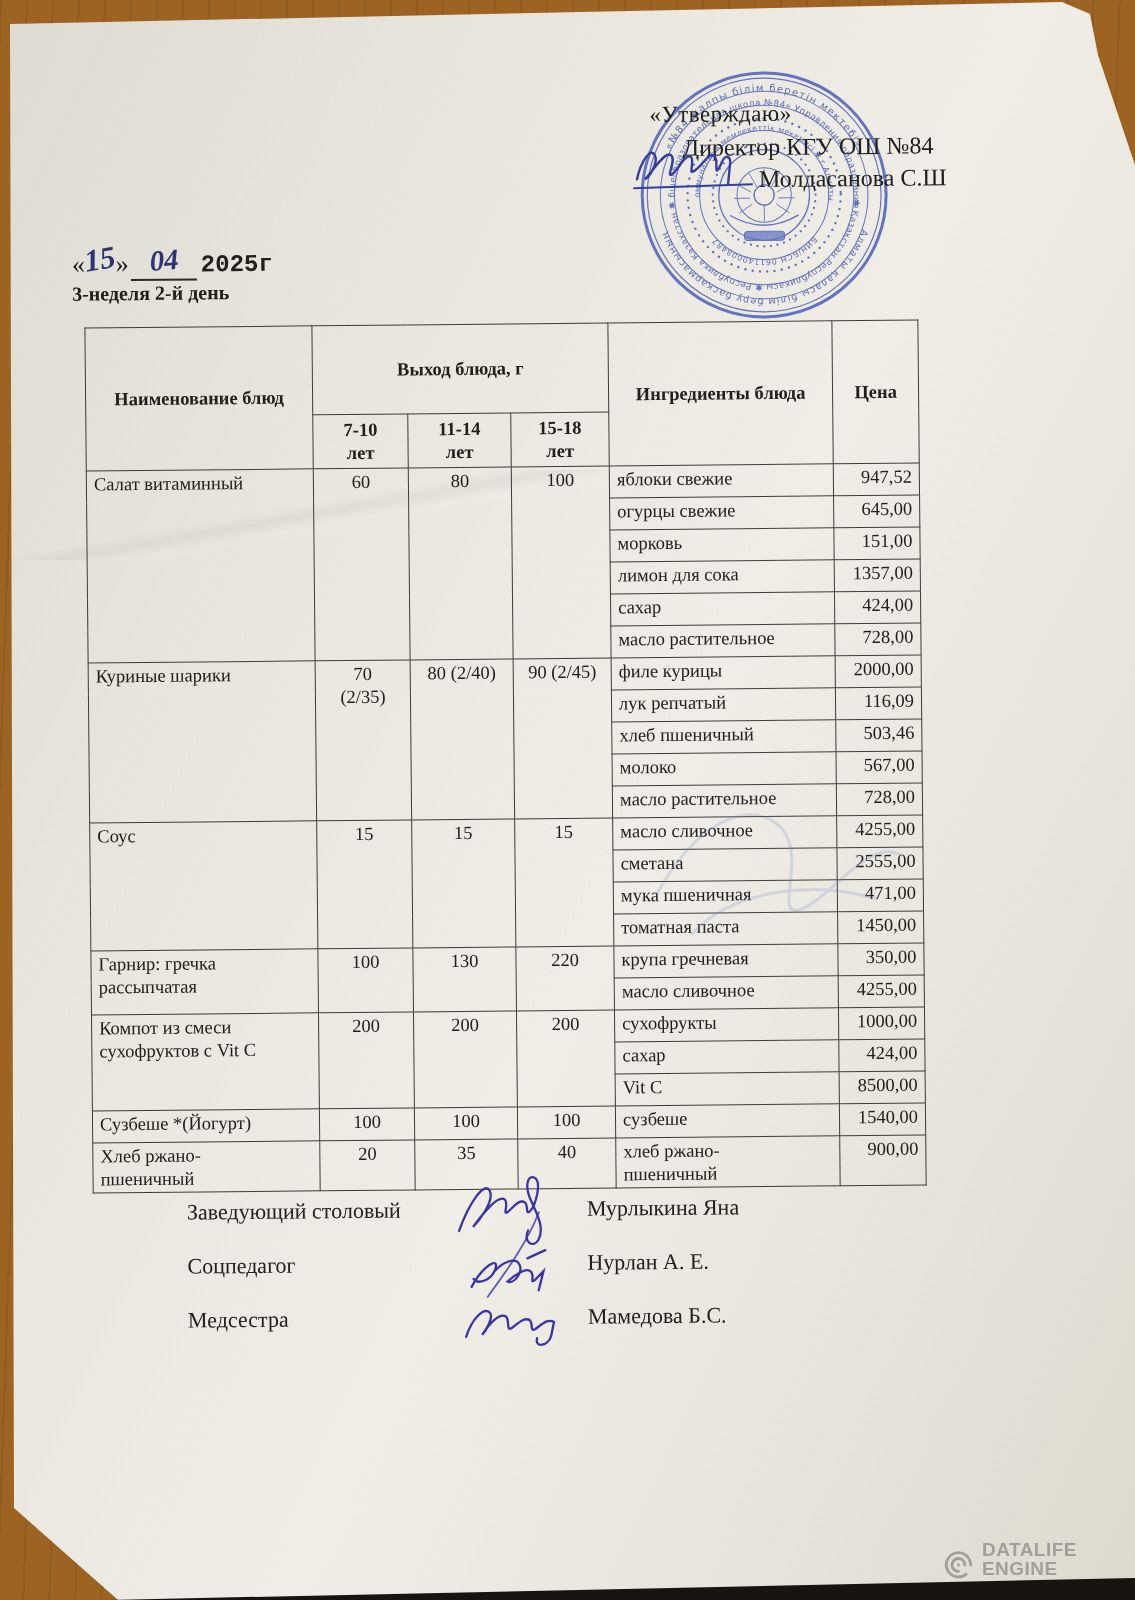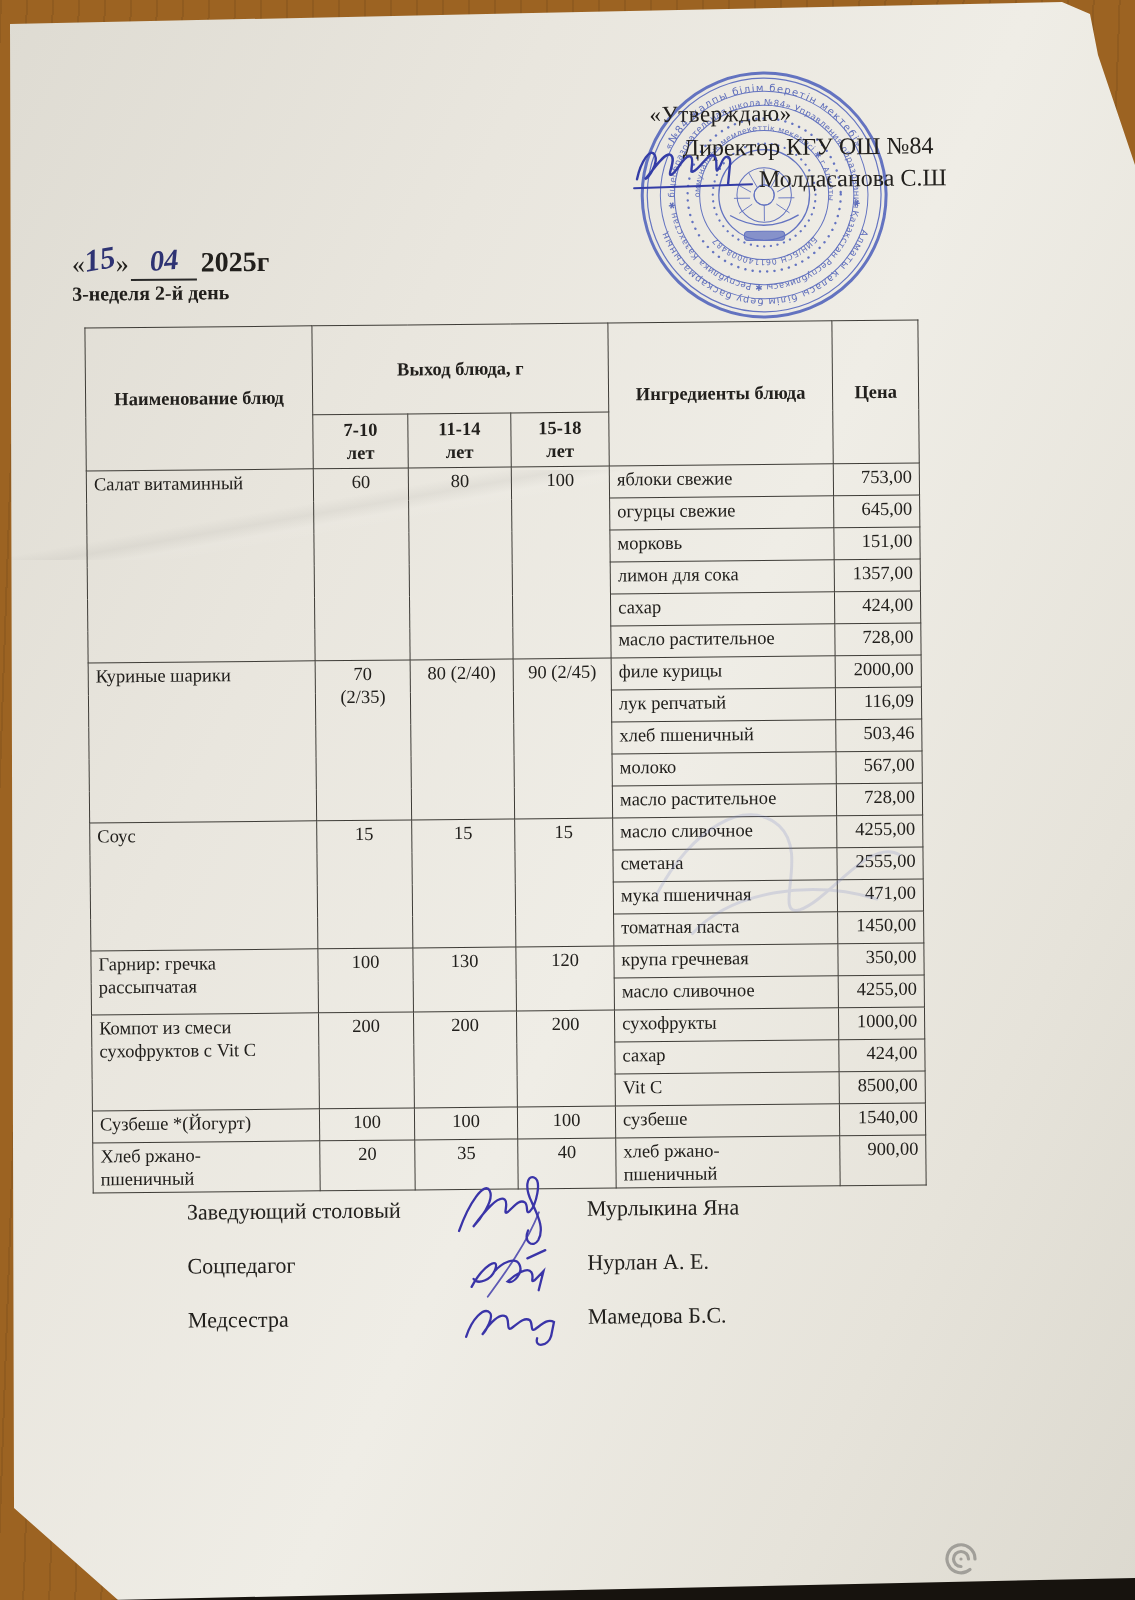--- a/index.html
+++ b/index.html
@@ -27,21 +27,21 @@
   
   .stamp{position:absolute;left:638px;top:66px;width:262px;height:262px;opacity:.9;}
 
   
   .dateline{position:absolute;left:76px;top:240px;font-size:25px;}
   .dateline .q{font-size:26px;}
   .hand{display:inline-block;color:#2e3373;font-style:italic;font-weight:bold;}
   .hand-day{font-size:31px;transform:rotate(-9deg) translateY(-3px);}
   .hand-month{font-size:29px;transform:rotate(-4deg) translateY(-2px);}
   .month-slot{display:inline-block;width:66px;text-align:center;border-bottom:2.2px solid #2a2a2a;margin:0 4px 0 2px;}
-  .year{font-weight:bold;font-size:28px;}
+  .year{font-weight:bold;font-size:24px;font-family:Liberation Mono, monospace;}
   .weekline{position:absolute;left:76px;top:278px;font-size:20px;font-weight:bold;}
 
   
   table.menu{position:absolute;left:88px;top:323px;width:833px;border-collapse:collapse;table-layout:fixed;
     font-size:18.5px;}
   table.menu th,table.menu td{border:1.7px solid #3e3c37;padding:2px 7px;vertical-align:top;
     white-space:pre-line;line-height:1.22;}
   table.menu th{font-weight:bold;text-align:center;vertical-align:middle;padding:4px 4px;}
   tr.tier1 th{height:80px;}
   tr.tier2 th{height:42px;}
@@ -152,21 +152,21 @@
 лет</th>
           </tr>
         </thead>
         <tbody>
             <tr>
               <td class="c-dish" rowspan="6">Салат витаминный</td>
               <td class="c-portion" rowspan="6">60</td>
               <td class="c-portion" rowspan="6">80</td>
               <td class="c-portion" rowspan="6">100</td>
               <td class="c-ing">яблоки свежие</td>
-              <td class="c-price">753,00</td>
+              <td class="c-price">947,52</td>
             </tr>
             <tr>
               <td class="c-ing">огурцы свежие</td>
               <td class="c-price">645,00</td>
             </tr>
             <tr>
               <td class="c-ing">морковь</td>
               <td class="c-price">151,00</td>
             </tr>
             <tr>
@@ -223,21 +223,21 @@
               <td class="c-price">471,00</td>
             </tr>
             <tr>
               <td class="c-ing">томатная паста</td>
               <td class="c-price">1450,00</td>
             </tr>
             <tr>
               <td class="c-dish" rowspan="2">Гарнир: гречка рассыпчатая</td>
               <td class="c-portion" rowspan="2">100</td>
               <td class="c-portion" rowspan="2">130</td>
-              <td class="c-portion" rowspan="2">120</td>
+              <td class="c-portion" rowspan="2">220</td>
               <td class="c-ing">крупа гречневая</td>
               <td class="c-price">350,00</td>
             </tr>
             <tr>
               <td class="c-ing">масло сливочное</td>
               <td class="c-price">4255,00</td>
             </tr>
             <tr>
               <td class="c-dish" rowspan="3">Компот из смеси сухофруктов с Vit C</td>
               <td class="c-portion" rowspan="3">200</td>
@@ -309,16 +309,20 @@
   </div>
 
   <div class="watermark">
     <svg width="38" height="38" viewBox="0 0 38 38">
       <g fill="none" stroke="#a19f99" stroke-width="3.2" stroke-linecap="round">
         <path d="M33,19 a14,14 0 1 0 -5,10.5"></path>
         <path d="M26.5,19 a7.5,7.5 0 1 0 -7.5,7.5"></path>
         <circle cx="19" cy="19" r="1.6" fill="#a19f99" stroke="none"></circle>
       </g>
     </svg>
+    <div>
+      <div class="wm-title">DATALIFE ENGINE</div>
+      <div class="wm-sub">SOFTNEWS MEDIA GROUP</div>
+    </div>
   </div>
 
   <div class="bottom-edge"></div>
 </div>
 
 </body></html>

